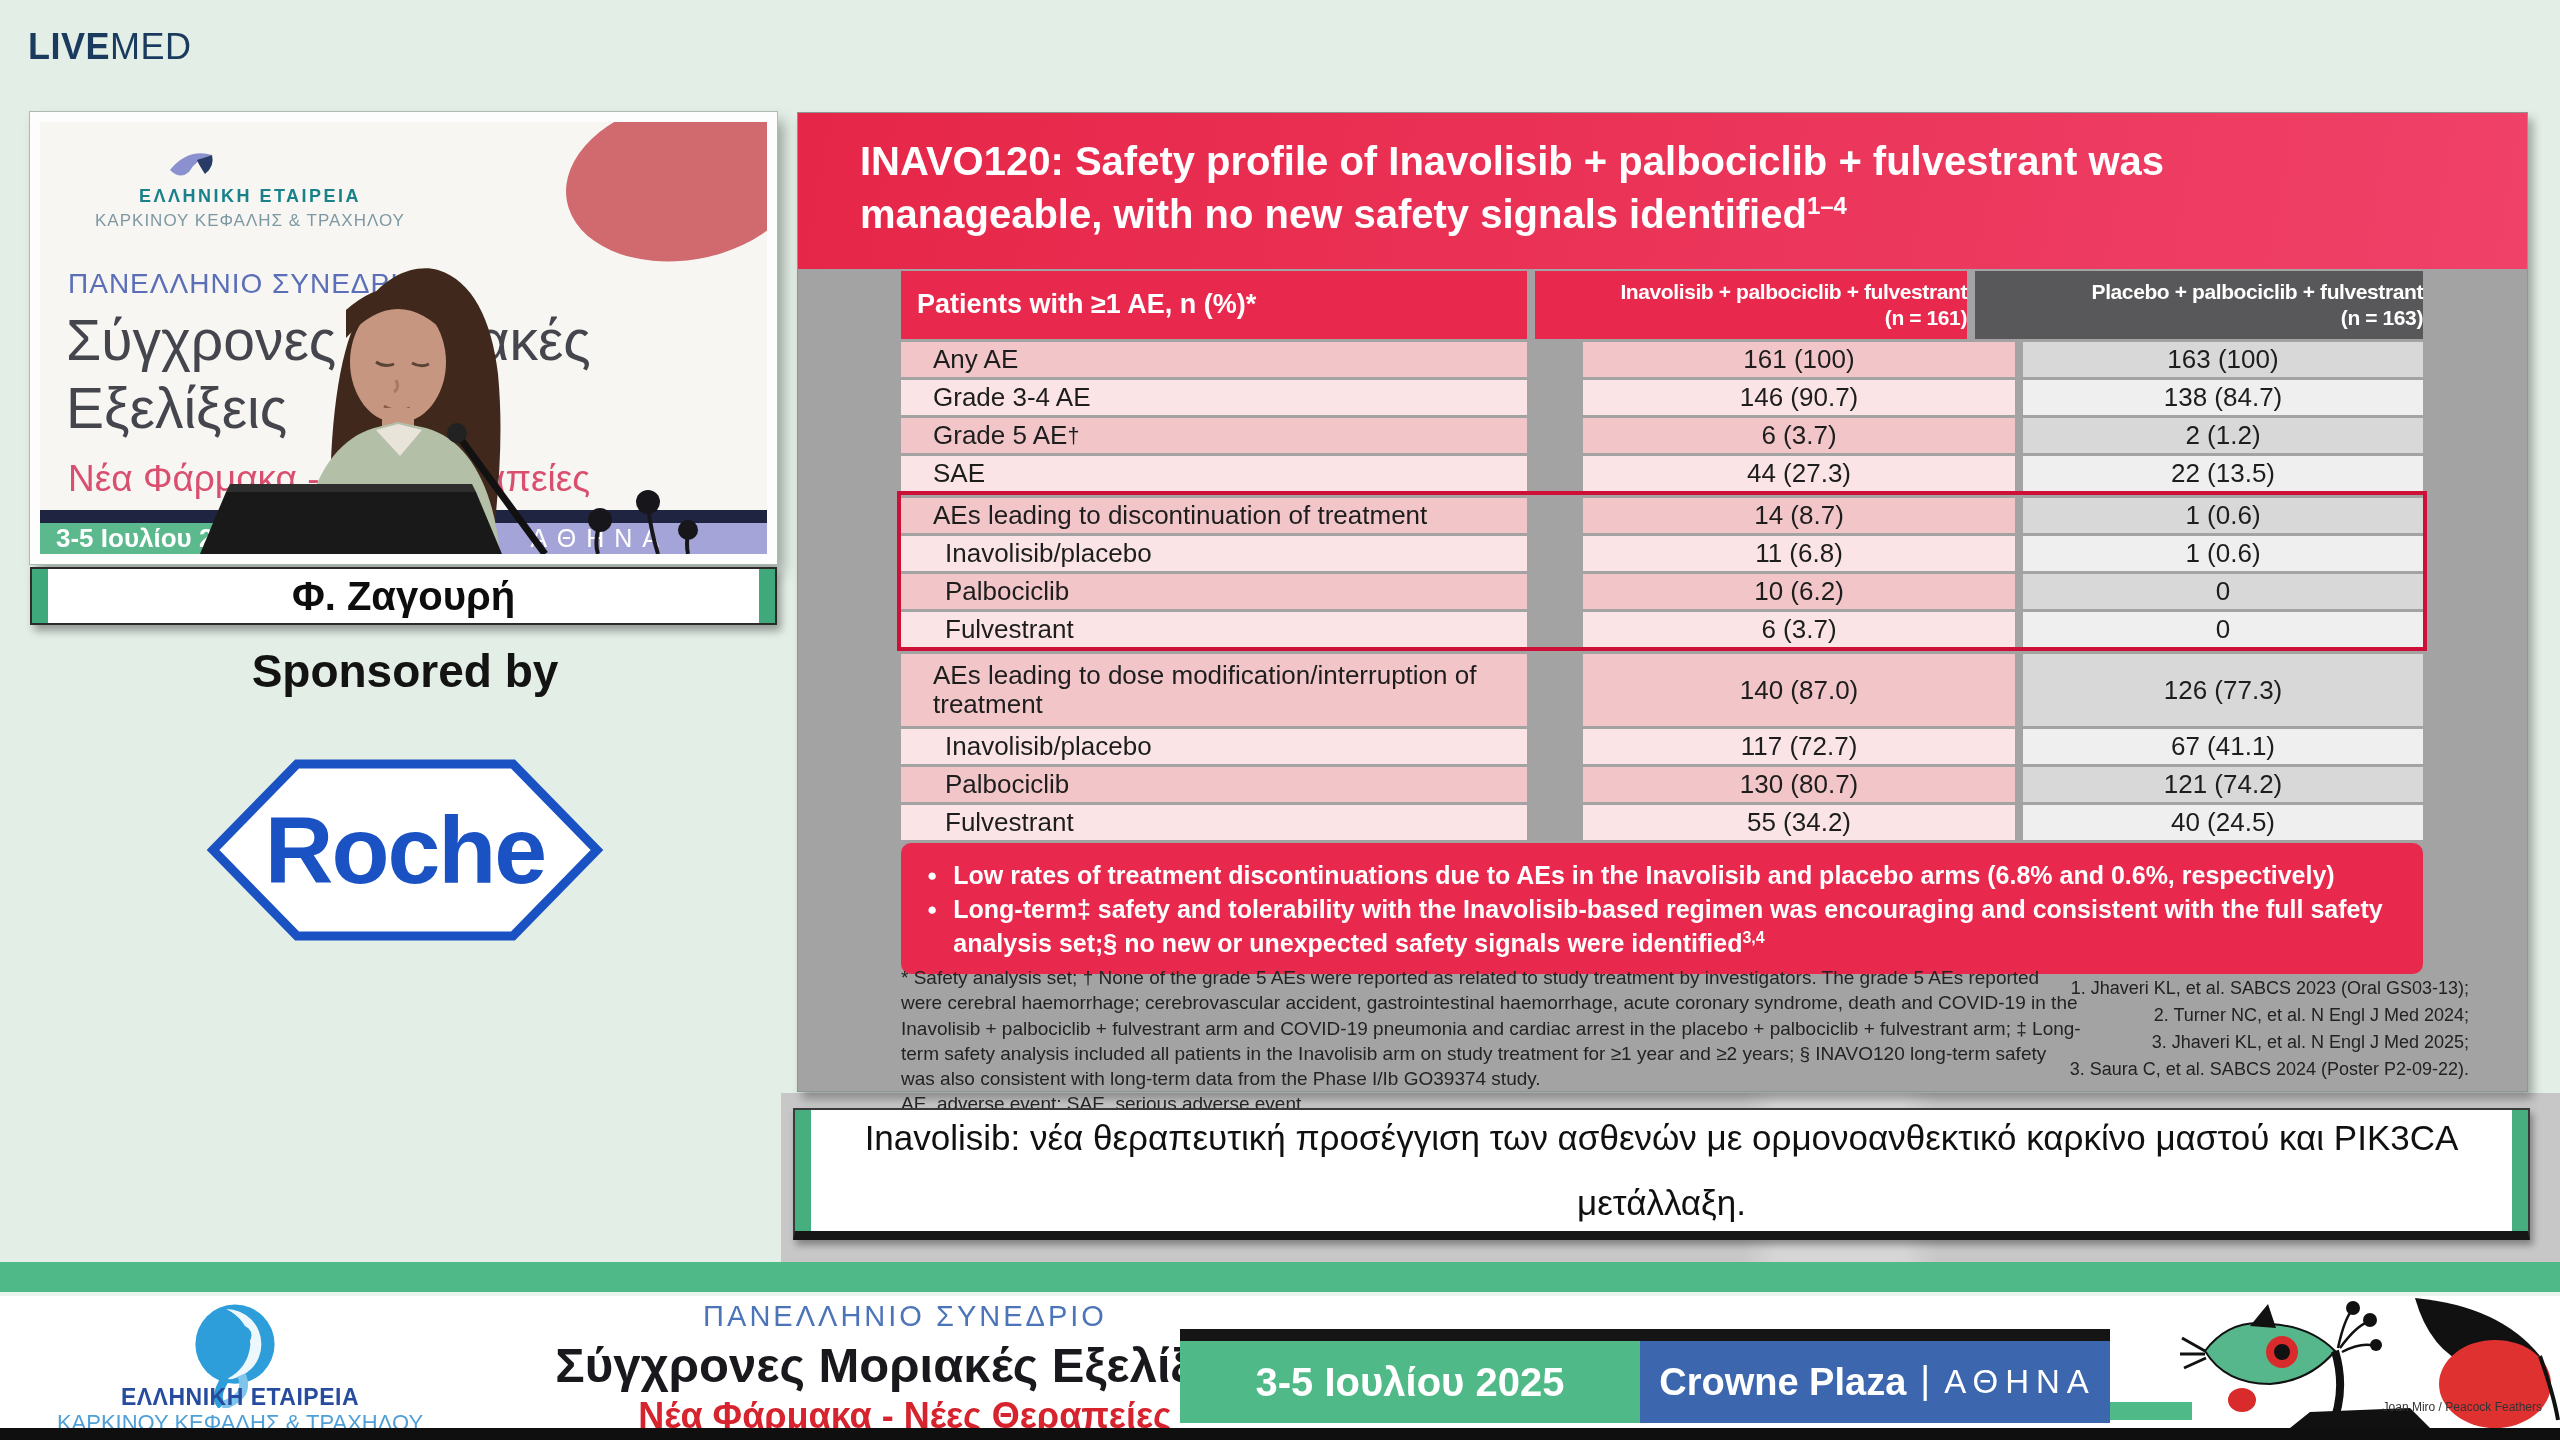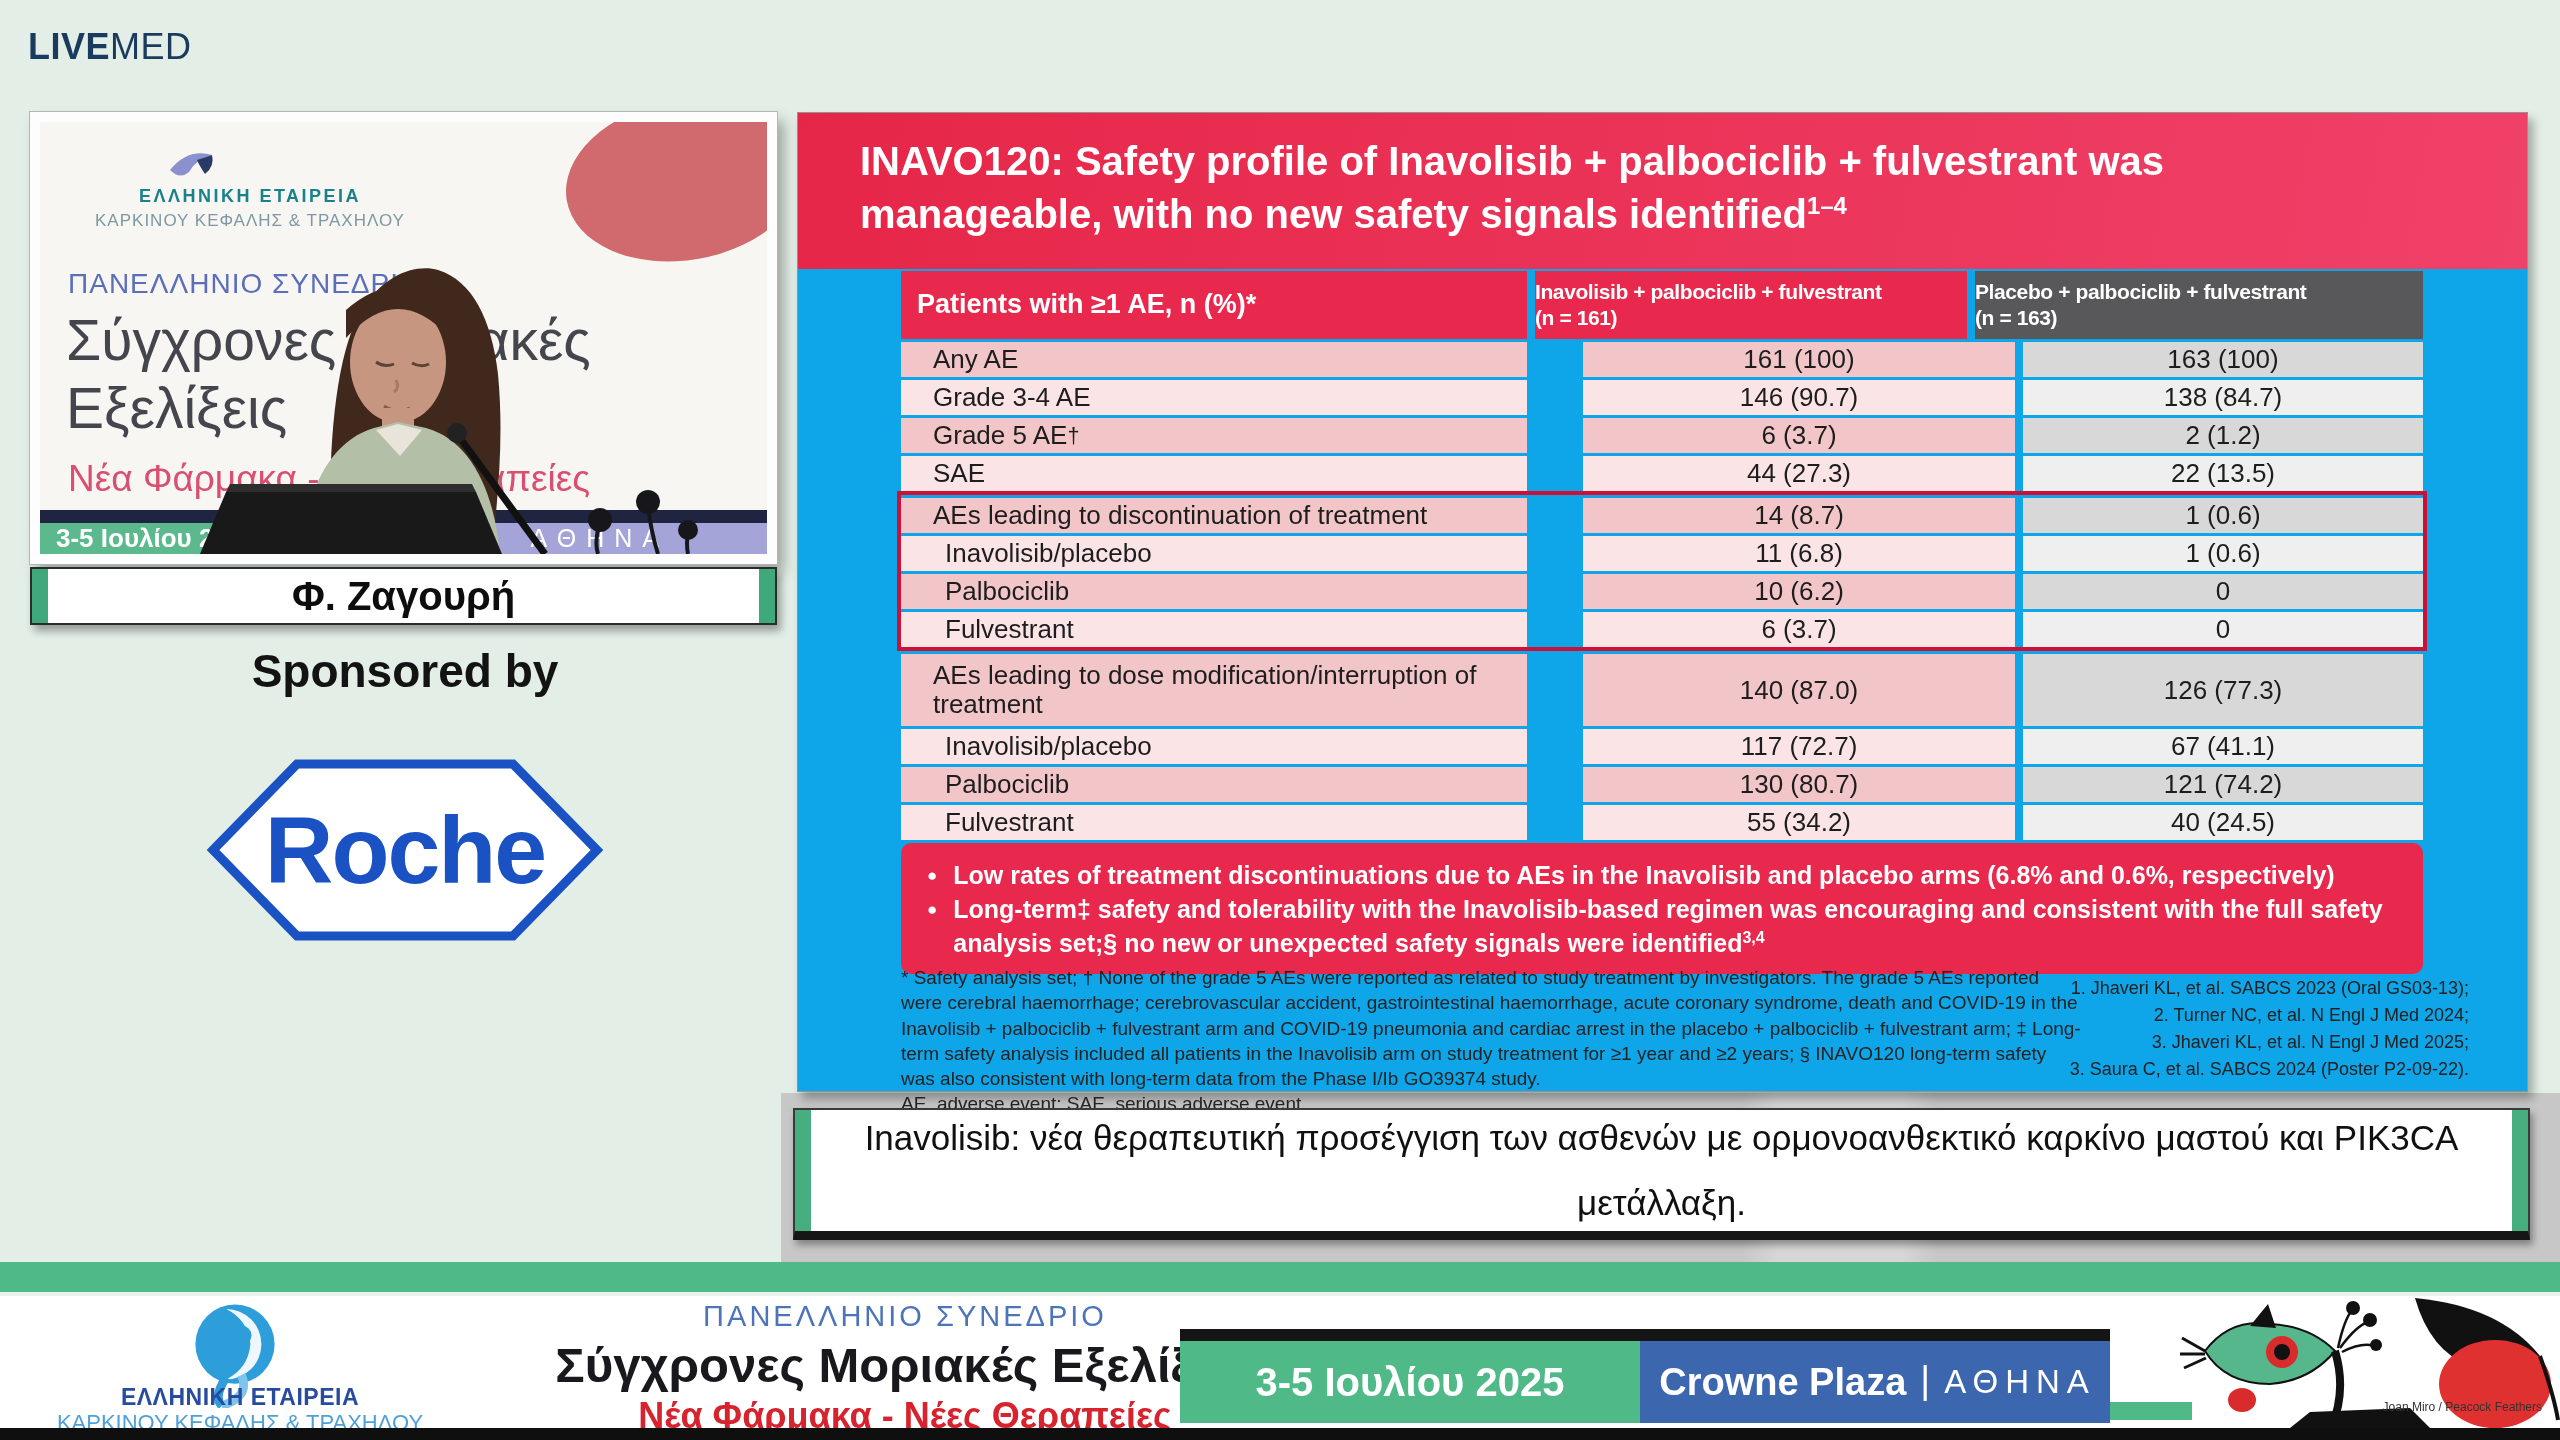--- a/index.html
+++ b/index.html
@@ -39,30 +39,30 @@
   .name-cap.left{left:0;} .name-cap.right{right:0;}
   .name-text{font-size:40px;font-weight:700;color:#0D0D0D;}
 
   .sponsored{position:absolute;left:60px;top:644px;width:690px;text-align:center;font-size:46px;font-weight:700;color:#131313;}
 
   .roche{position:absolute;left:205px;top:752px;width:400px;height:196px;text-decoration:underline;}
   .roche .word{position:absolute;left:0;top:0;width:100%;height:100%;display:flex;align-items:center;justify-content:center;
     font-size:95px;font-weight:700;color:#1A52C4;letter-spacing:-2px;}
 
   
-  .slide{position:absolute;left:797px;top:112px;width:1731px;height:980px;background:#0ea5e9;
+  .slide{position:absolute;left:797px;top:112px;width:1731px;height:980px;background:#a3a3a3;
     border:1px solid #8F9590;box-shadow:5px 7px 9px rgba(0,0,0,.3);}
   .slide-title{position:absolute;left:0;top:0;width:100%;height:156px;
     background:linear-gradient(100deg,#E62648,#F04168);color:#fff;font-weight:700;font-size:40px;
     line-height:1.33;padding:22px 0 0 62px;}
   .slide-title sup{font-size:24px;}
 
   .stable{position:absolute;left:103px;top:158px;width:1522px;}
   .thead{display:flex;gap:8px;height:68px;}
-  .thead .hc{color:#fff;font-weight:700;display:flex;flex-direction:column;align-items:flex-start;justify-content:center;line-height:1.25;}
+  .thead .hc{color:#fff;font-weight:700;display:flex;flex-direction:column;align-items:flex-end;justify-content:center;line-height:1.25;}
   .h0{flex:0 0 626px;background:#E8294D;align-items:flex-start !important;padding-left:16px;font-size:27px;}
   .h1{flex:0 0 432px;background:#E8294D;font-size:21px;letter-spacing:-0.4px;white-space:nowrap;}
   .h2{flex:1;background:#58585A;font-size:21px;letter-spacing:-0.4px;white-space:nowrap;}
   .trow{display:flex;gap:8px;margin-top:3px;height:35px;}
   .trow.tall{height:72px;}
   .cell{display:flex;align-items:center;justify-content:center;font-size:26px;color:#1D1D1D;}
   .cell.lbl{flex:0 0 626px;justify-content:flex-start;padding-left:32px;line-height:1.1;}
   .cell.lbl.ind{padding-left:44px;}
   .cell.v1{flex:0 0 432px;margin-left:48px;}
   .cell.v2{flex:1;}

